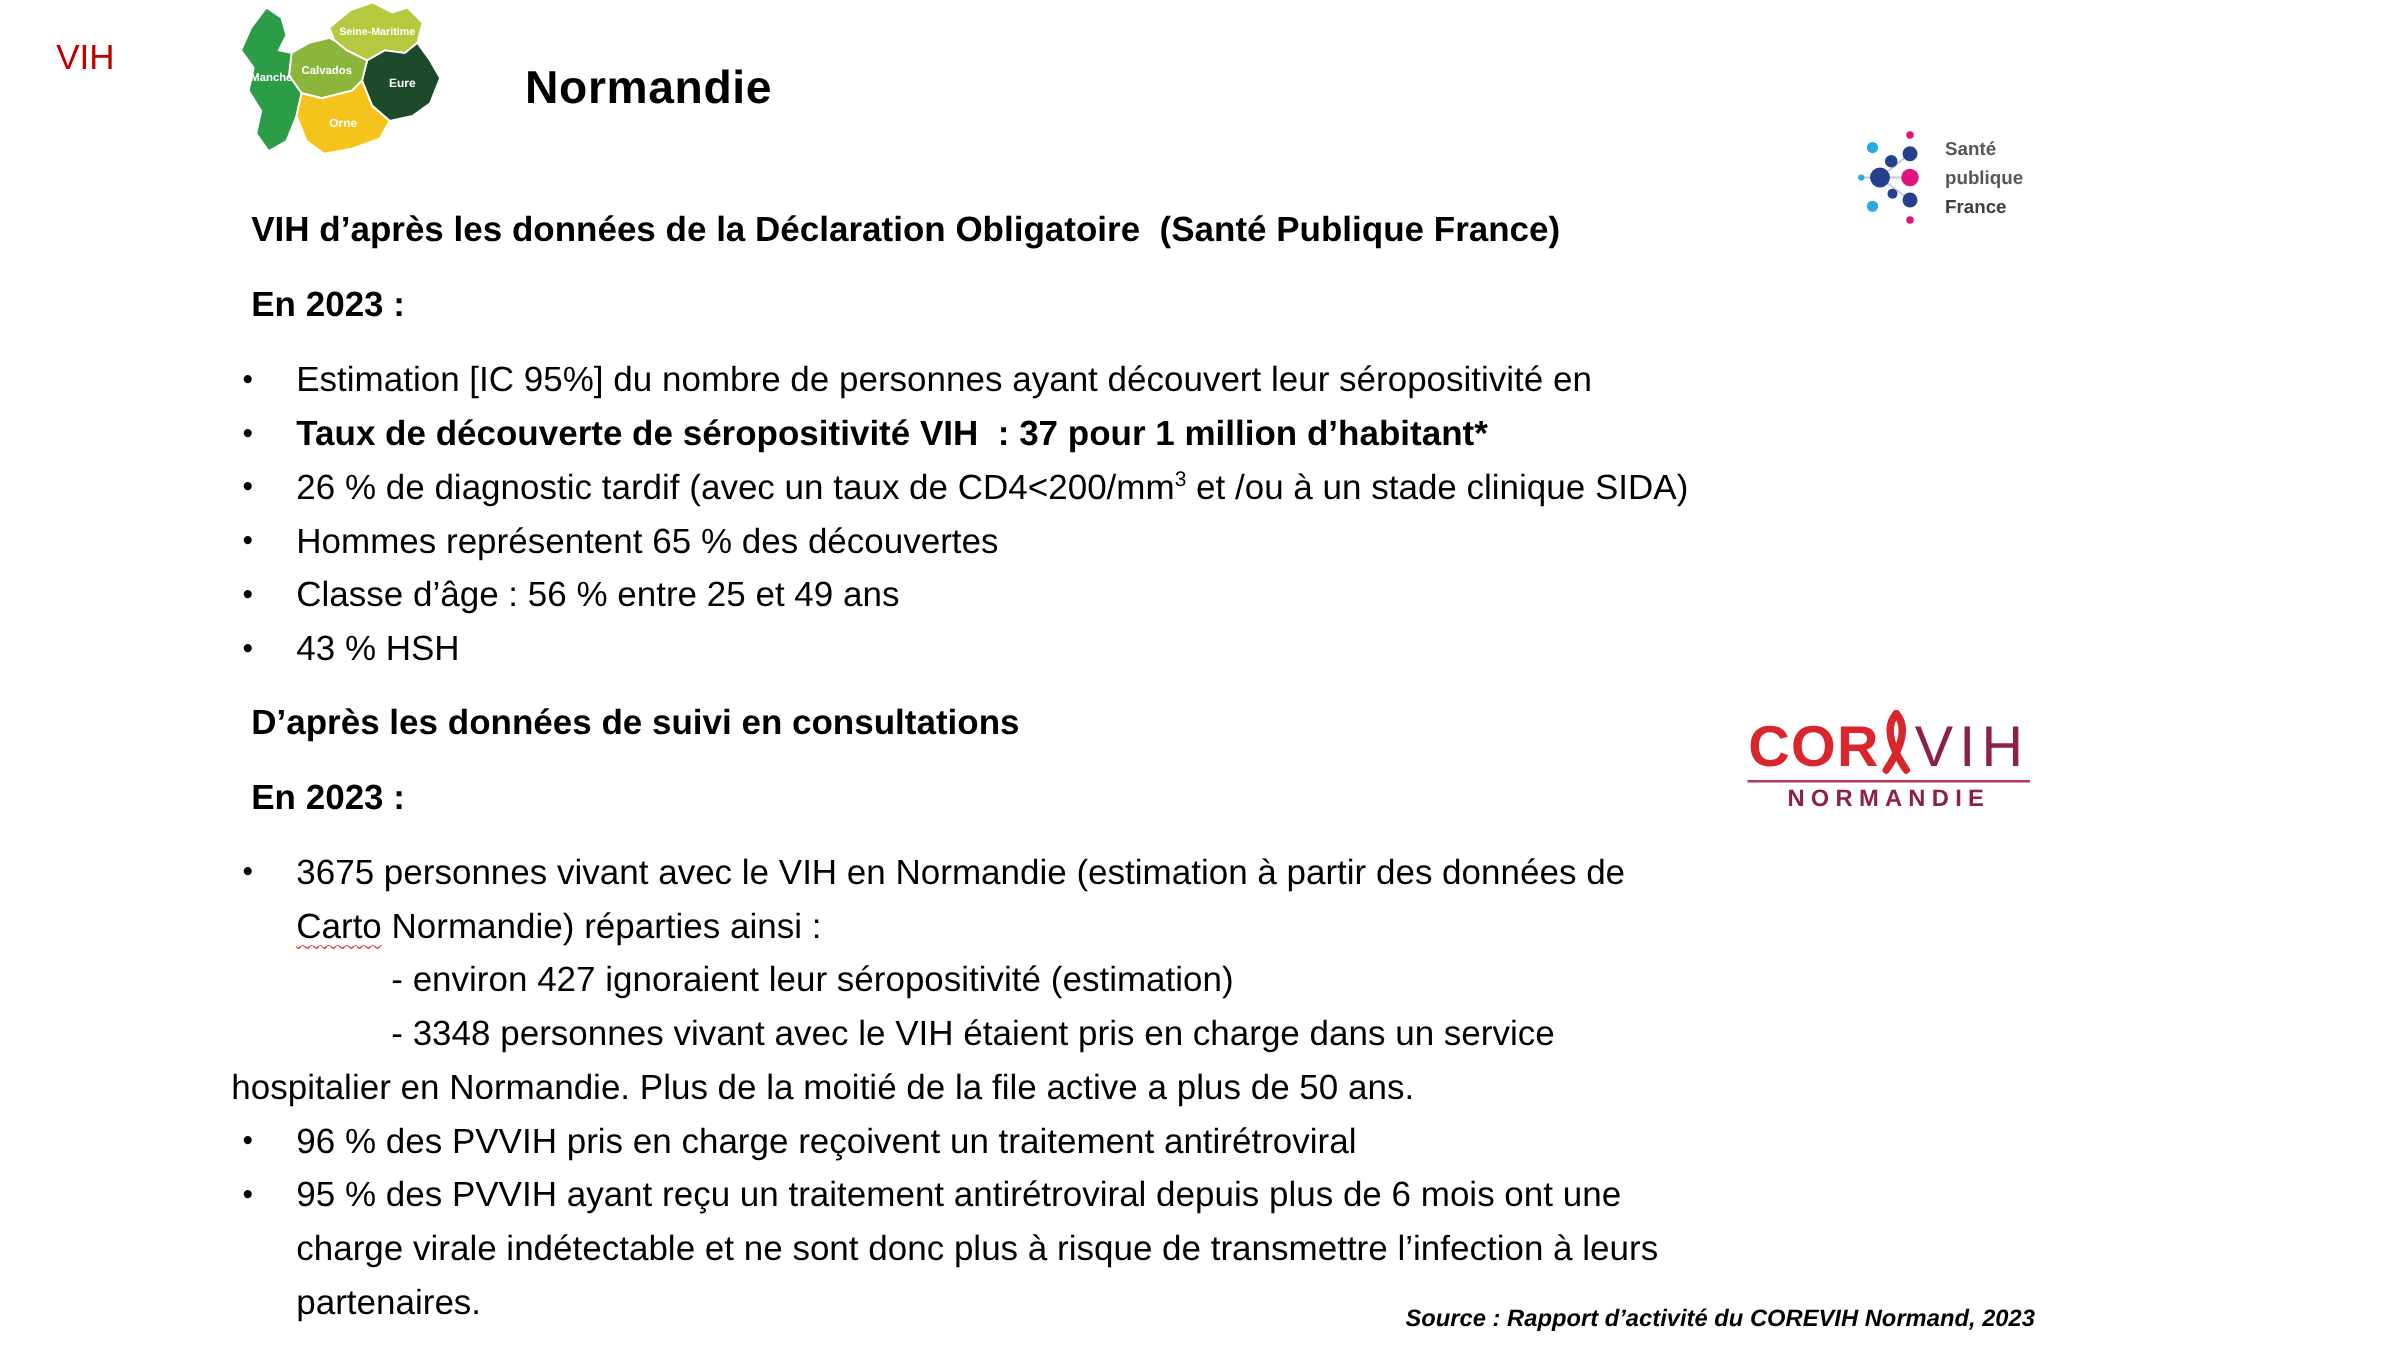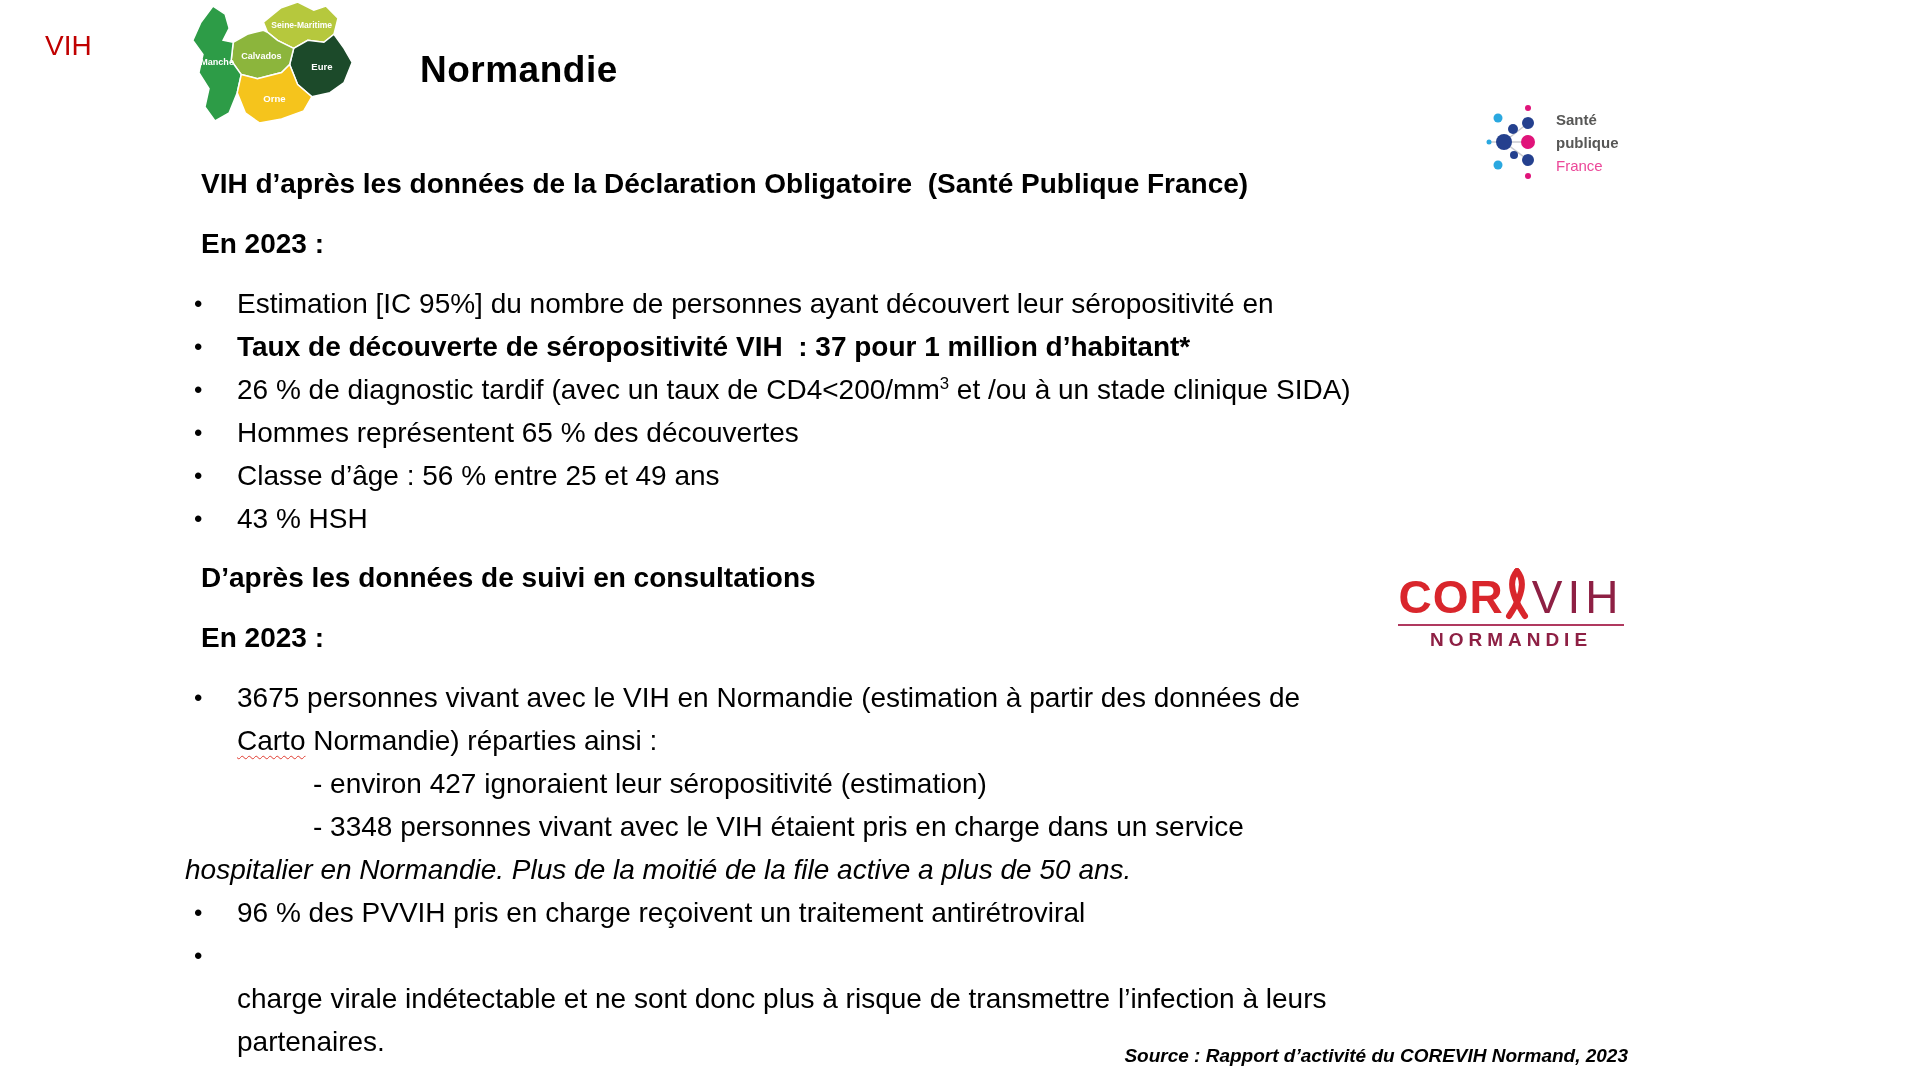--- a/index.html
+++ b/index.html
@@ -7,31 +7,31 @@
     position:relative;width:1918px;height:1077px;background:#ffffff;overflow:hidden;
     font-family:"Liberation Sans",sans-serif;color:#000;
   }
   .topic{position:absolute;left:45px;top:30px;font-size:28px;color:#c00000;}
   .map-wrap{position:absolute;left:183px;top:0;width:180px;height:128px;}
   .title{position:absolute;left:420px;top:24px;font-size:37px;font-weight:bold;letter-spacing:.5px;}
 
   
   .spf{position:absolute;left:1486px;top:96px;display:flex;align-items:center;gap:10px;}
   .spf-text{font-size:15px;line-height:23px;font-weight:bold;color:#575756;}
-  .spf-text .france{color:#ec4899;font-weight:normal;}
+  .spf-text .france{color:#404040;font-weight:bold;}
 
   
   .content{position:absolute;left:185px;top:146px;width:1448px;}
   .h1,.sub{font-size:28px;font-weight:bold;line-height:44px;margin:16px;white-space:pre-wrap;}
   .brow{display:flex;font-size:28px;line-height:43px;}
   .bmark{flex:none;width:43px;padding-left:9px;font-size:24px;}
   .btext{white-space:pre-wrap;}
   .bold{font-weight:bold;}
   .line-sub{font-size:28px;line-height:43px;margin:0;padding-left:128px;white-space:pre-wrap;}
-  .line-plain{font-size:28px;line-height:43px;margin:0;white-space:pre-wrap;font-style:italic;}
+  .line-plain{font-size:28px;line-height:43px;margin:0;white-space:pre-wrap;}
   .source{font-size:19px;font-style:italic;font-weight:bold;white-space:pre-wrap;}
   .source1{text-align:right;padding-right:36px;line-height:30px;margin:0;}
   .source2{position:absolute;right:290px;top:1026px;}
   sup{font-size:60%;line-height:0;}
   .wavy{text-decoration:underline wavy #e03c31;text-decoration-thickness:1px;text-underline-offset:5px;}
 
   
   .corevih{position:absolute;left:1392px;top:568px;width:238px;text-align:center;}
   .corevih-word{display:flex;align-items:flex-end;justify-content:center;line-height:1;}
   .cor{font-size:46px;font-weight:800;color:#d9262c;letter-spacing:1px;}
@@ -140,21 +140,21 @@
     <p class="line-sub">- 3348 personnes vivant avec le VIH étaient pris en charge dans un service</p>
     <p class="line-plain">hospitalier en Normandie. Plus de la moitié de la file active a plus de 50 ans.</p>
 
     <div class="brow">
       <span class="bmark">•</span>
       <span class="btext">96 % des PVVIH pris en charge reçoivent un traitement antirétroviral</span>
     </div>
 
     <div class="brow">
       <span class="bmark">•</span>
-      <span class="btext"><br><span>charge virale indétectable et ne sont donc plus à risque de transmettre l’infection à leurs</span><br><span>partenaires.</span></span>
+      <span class="btext"><span>95 % des PVVIH ayant reçu un traitement antirétroviral depuis plus de 6 mois ont une</span><br><span>charge virale indétectable et ne sont donc plus à risque de transmettre l’infection à leurs</span><br><span>partenaires.</span></span>
     </div>
 
   </div>
 
   <p class="source source2">Source : Rapport d’activité du COREVIH Normand, 2023</p>
 
   <div class="corevih">
     <div class="corevih-word">
       <span class="cor"><span>COR</span></span>
       <svg class="ribbon" viewBox="0 0 30 52">

